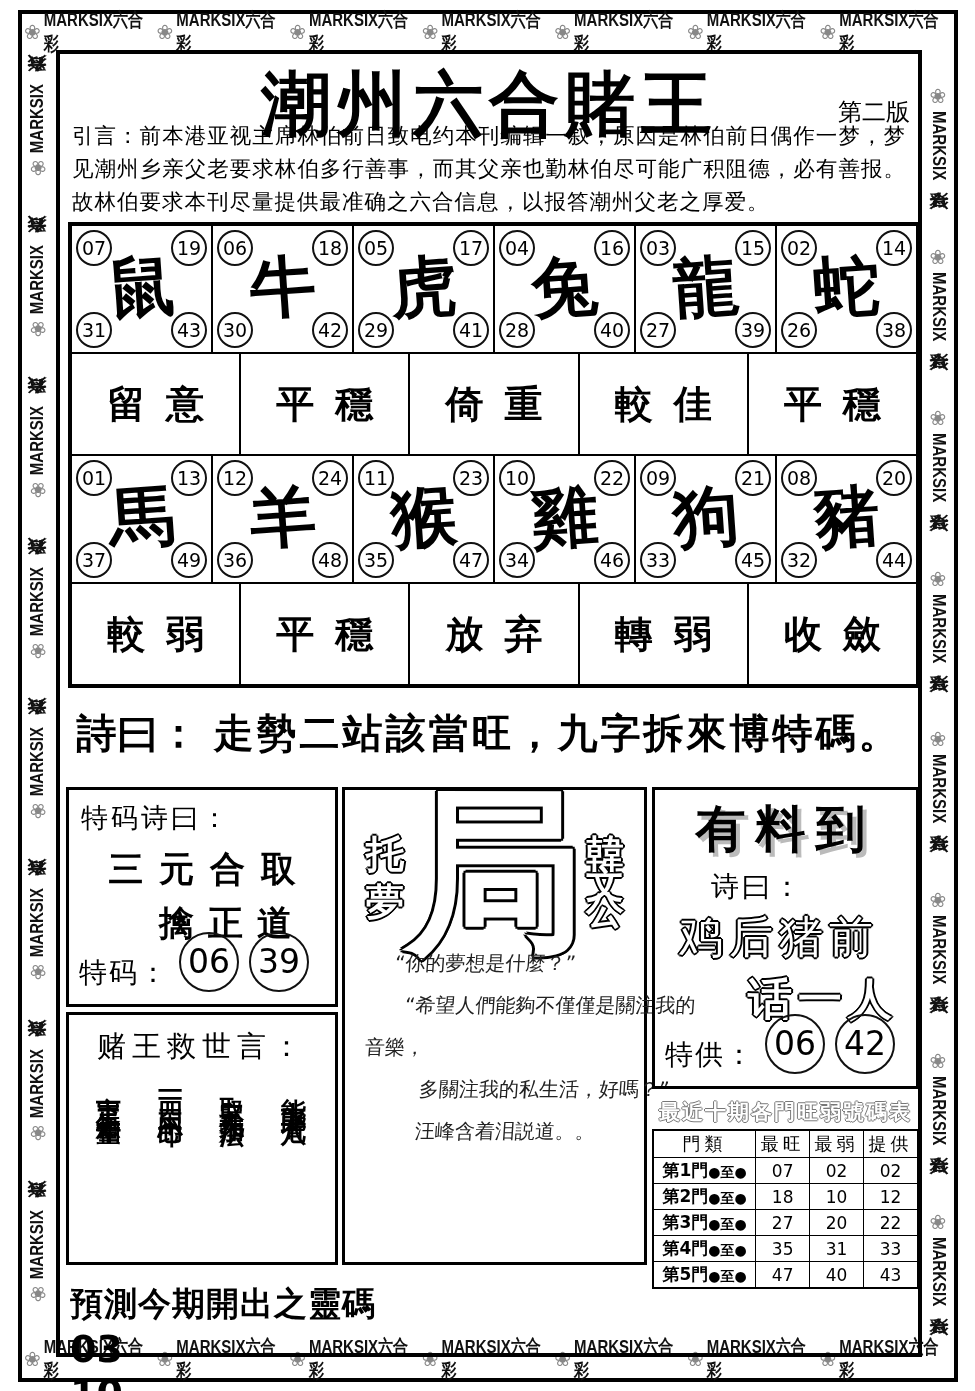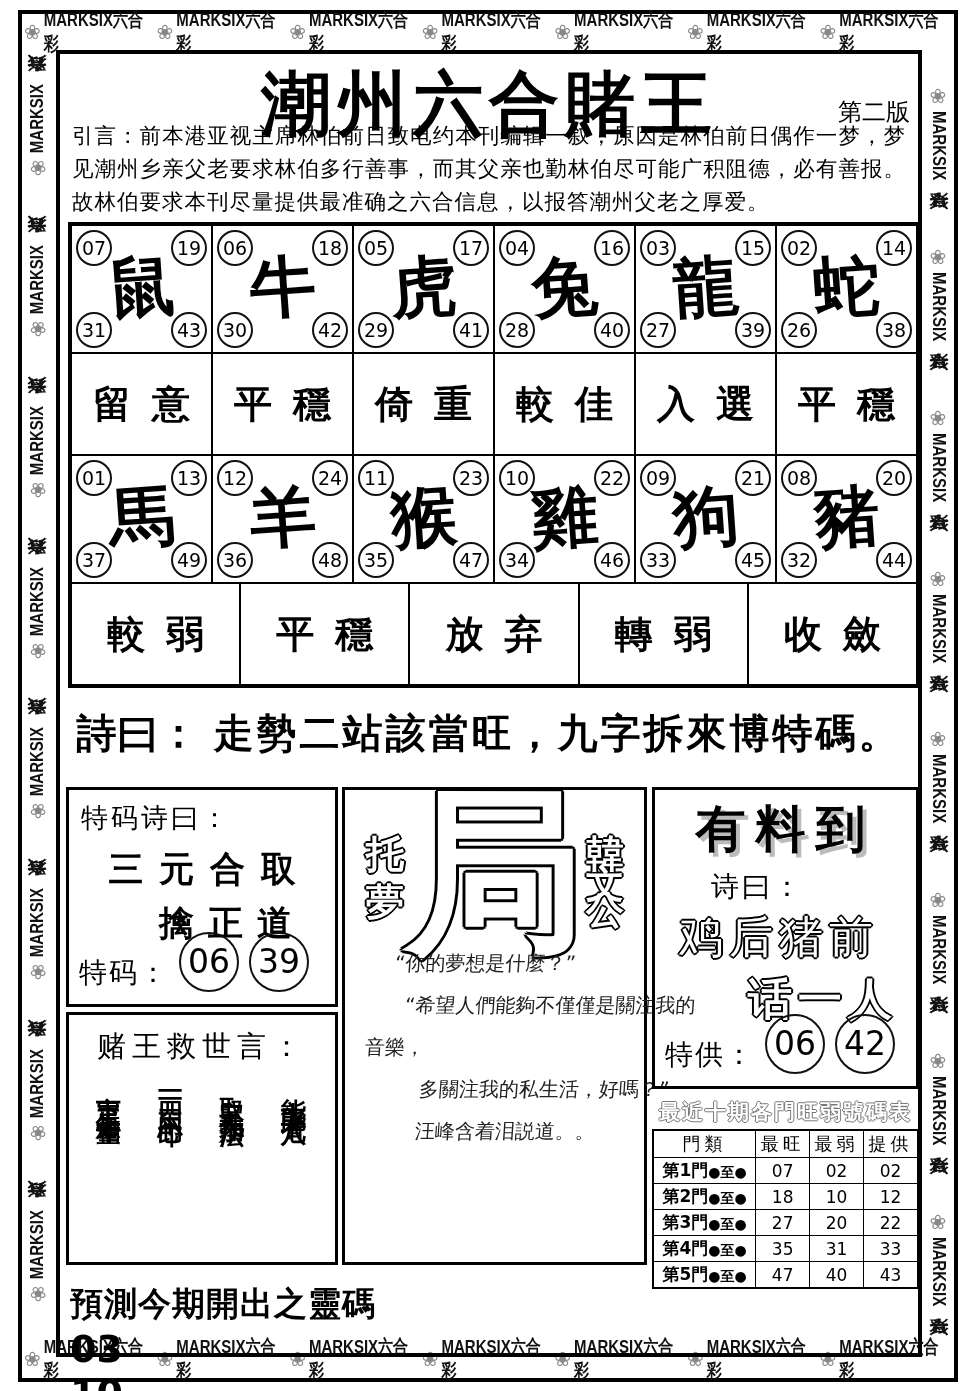--- a/index.html
+++ b/index.html
@@ -308,21 +308,20 @@
           <span class="animal">蛇</span>
           <span class="cnum bl">26</span>
             <span class="cnum br">38</span>
         </div>
       </div>
       <div class="zrow">
         <div class="lcell">留意</div>
         <div class="lcell">平穩</div>
         <div class="lcell">倚重</div>
         <div class="lcell">較佳</div>
-        <div class="lcell">入選</div>
         <div class="lcell">平穩</div>
       </div>
       <div class="zrow">
         <div class="acell">
           <span class="cnum tl">01</span>
             <span class="cnum tr">13</span>
           <span class="animal">馬</span>
           <span class="cnum bl">37</span>
             <span class="cnum br">49</span>
         </div>

